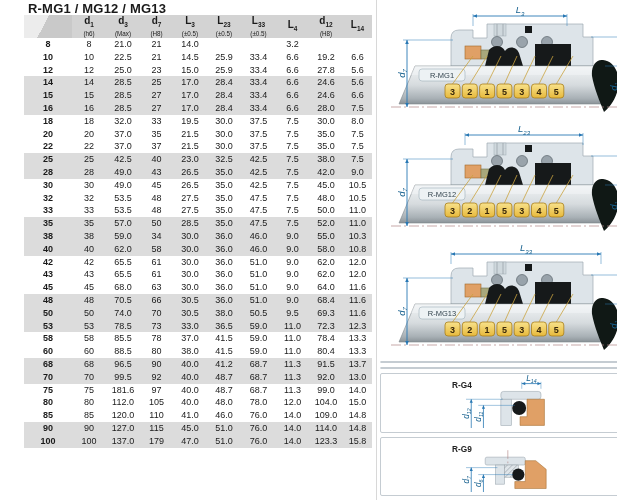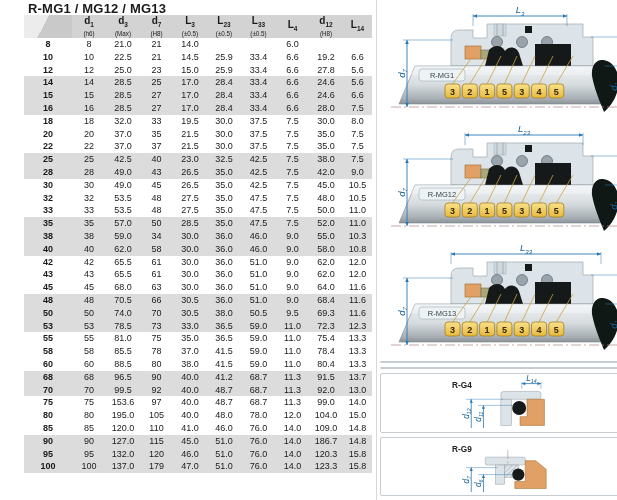--- a/index.html
+++ b/index.html
@@ -95,21 +95,21 @@
       </thead>
     <tbody>
         <tr class="">
           <td class="rowlabel">8</td>
           <td class="">8</td>
           <td class="">21.0</td>
           <td class="">21</td>
           <td class="">14.0</td>
           <td class=""></td>
           <td class=""></td>
-          <td class="">6.0</td>
+          <td class="">3.2</td>
           <td class=""></td>
           <td class=""></td>
         </tr>
         <tr class="">
           <td class="rowlabel">10</td>
           <td class="">10</td>
           <td class="">22.5</td>
           <td class="">21</td>
           <td class="">14.5</td>
           <td class="">25.9</td>
@@ -364,32 +364,20 @@
           <td class="">78.5</td>
           <td class="">73</td>
           <td class="">33.0</td>
           <td class="">36.5</td>
           <td class="">59.0</td>
           <td class="">11.0</td>
           <td class="">72.3</td>
           <td class="">12.3</td>
         </tr>
         <tr class="">
-          <td class="rowlabel">55</td>
-          <td class="">55</td>
-          <td class="">81.0</td>
-          <td class="">75</td>
-          <td class="">35.0</td>
-          <td class="">36.5</td>
-          <td class="">59.0</td>
-          <td class="">11.0</td>
-          <td class="">75.4</td>
-          <td class="">13.3</td>
-        </tr>
-        <tr class="">
           <td class="rowlabel">58</td>
           <td class="">58</td>
           <td class="">85.5</td>
           <td class="">78</td>
           <td class="">37.0</td>
           <td class="">41.5</td>
           <td class="">59.0</td>
           <td class="">11.0</td>
           <td class="">78.4</td>
           <td class="">13.3</td>
@@ -426,33 +414,33 @@
           <td class="">40.0</td>
           <td class="">48.7</td>
           <td class="">68.7</td>
           <td class="">11.3</td>
           <td class="">92.0</td>
           <td class="">13.0</td>
         </tr>
         <tr class="">
           <td class="rowlabel">75</td>
           <td class="">75</td>
-          <td class="">153.6</td>
+          <td class="">181.6</td>
           <td class="">97</td>
           <td class="">40.0</td>
           <td class="">48.7</td>
           <td class="">68.7</td>
           <td class="">11.3</td>
           <td class="">99.0</td>
           <td class="">14.0</td>
         </tr>
         <tr class="">
           <td class="rowlabel">80</td>
           <td class="">80</td>
-          <td class="">195.0</td>
+          <td class="">112.0</td>
           <td class="">105</td>
           <td class="">40.0</td>
           <td class="">48.0</td>
           <td class="">78.0</td>
           <td class="">12.0</td>
           <td class="">104.0</td>
           <td class="">15.0</td>
         </tr>
         <tr class="">
           <td class="rowlabel">85</td>
@@ -468,34 +456,22 @@
         </tr>
         <tr class="alt">
           <td class="rowlabel">90</td>
           <td class="">90</td>
           <td class="">127.0</td>
           <td class="">115</td>
           <td class="">45.0</td>
           <td class="">51.0</td>
           <td class="">76.0</td>
           <td class="">14.0</td>
-          <td class="">186.7</td>
+          <td class="">114.0</td>
           <td class="">14.8</td>
-        </tr>
-        <tr class="alt">
-          <td class="rowlabel">95</td>
-          <td class="">95</td>
-          <td class="">132.0</td>
-          <td class="">120</td>
-          <td class="">46.0</td>
-          <td class="">51.0</td>
-          <td class="">76.0</td>
-          <td class="">14.0</td>
-          <td class="">120.3</td>
-          <td class="">15.8</td>
         </tr>
         <tr class="alt">
           <td class="rowlabel">100</td>
           <td class="">100</td>
           <td class="">137.0</td>
           <td class="">179</td>
           <td class="">47.0</td>
           <td class="">51.0</td>
           <td class="">76.0</td>
           <td class="">14.0</td>

